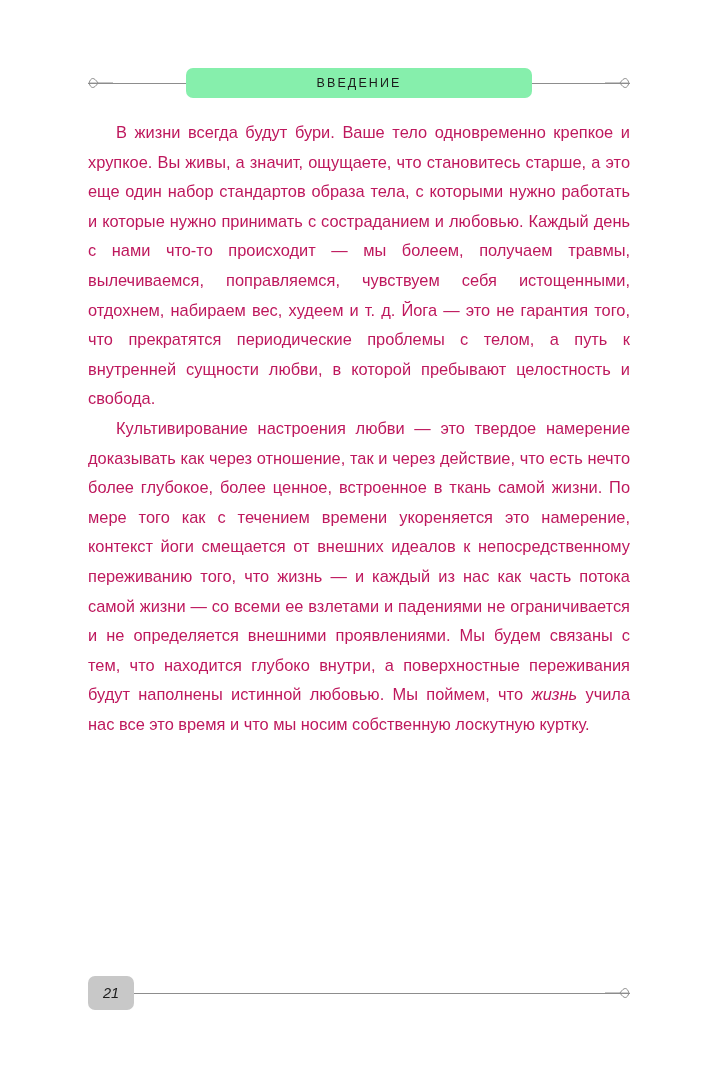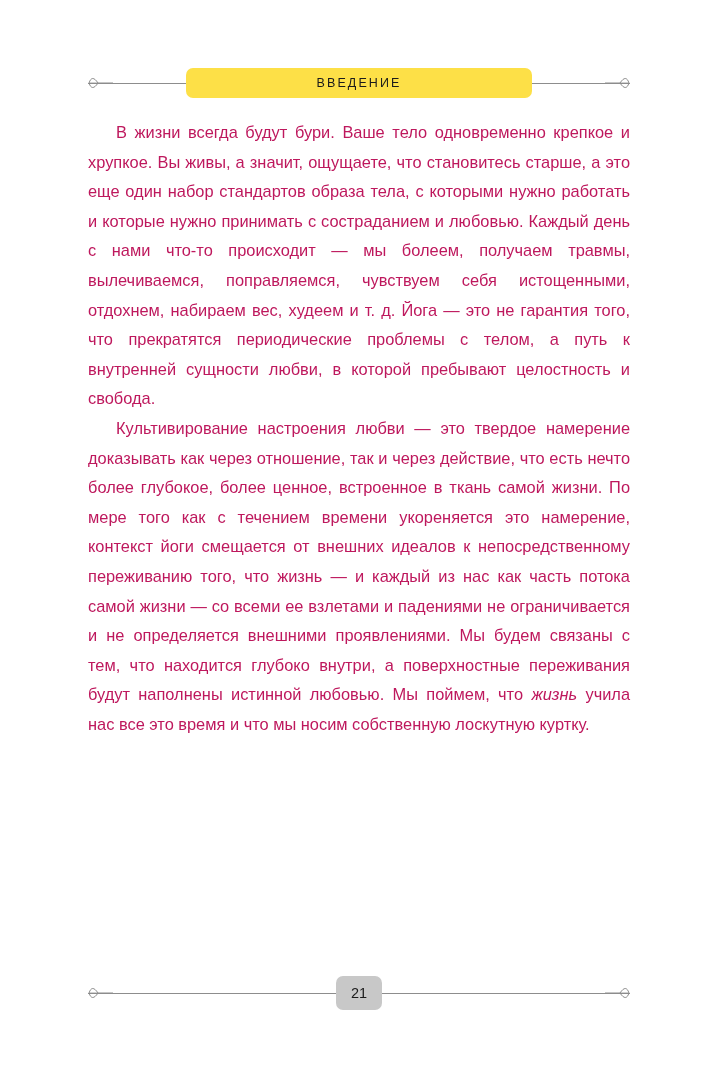--- a/index.html
+++ b/index.html
@@ -49,21 +49,21 @@
     transform: translateY(-50%);
     width: 26px;
     height: 16px;
   }
   .ornament.left { left: 0px; }
   .ornament.right { right: 0px; }
   .ornament svg { display: block; }
 
   .header-plate {
     position: relative;
-    background: #fde047;
+    background: #86efac;
     border-radius: 7px;
     height: 30px;
     min-width: 346px;
     display: flex;
     align-items: center;
     justify-content: center;
     z-index: 2;
   }
   .header-title {
     font-size: 12.5px;
@@ -102,21 +102,21 @@
 
   
   .footer {
     position: absolute;
     left: 88px;
     top: 975px;
     width: 542px;
     height: 36px;
     display: flex;
     align-items: center;
-    justify-content: center;
+    font-style: italic;
   }
   .footer-rule {
     position: absolute;
     left: 0;
     right: 0;
     top: 50%;
     height: 1px;
     background: #8d8d8d;
   }
   .page-number-plate {

